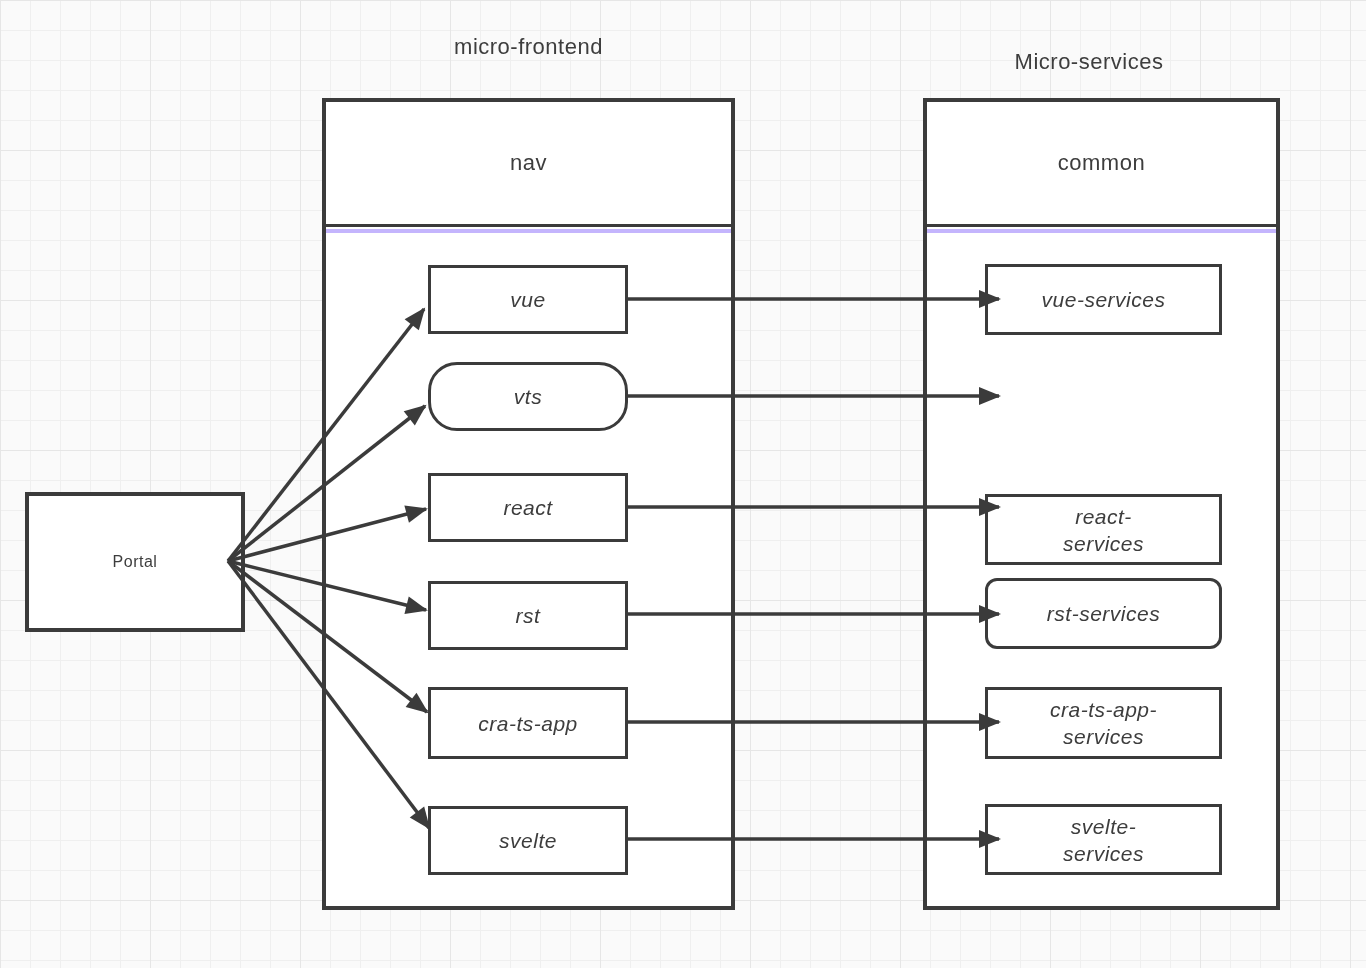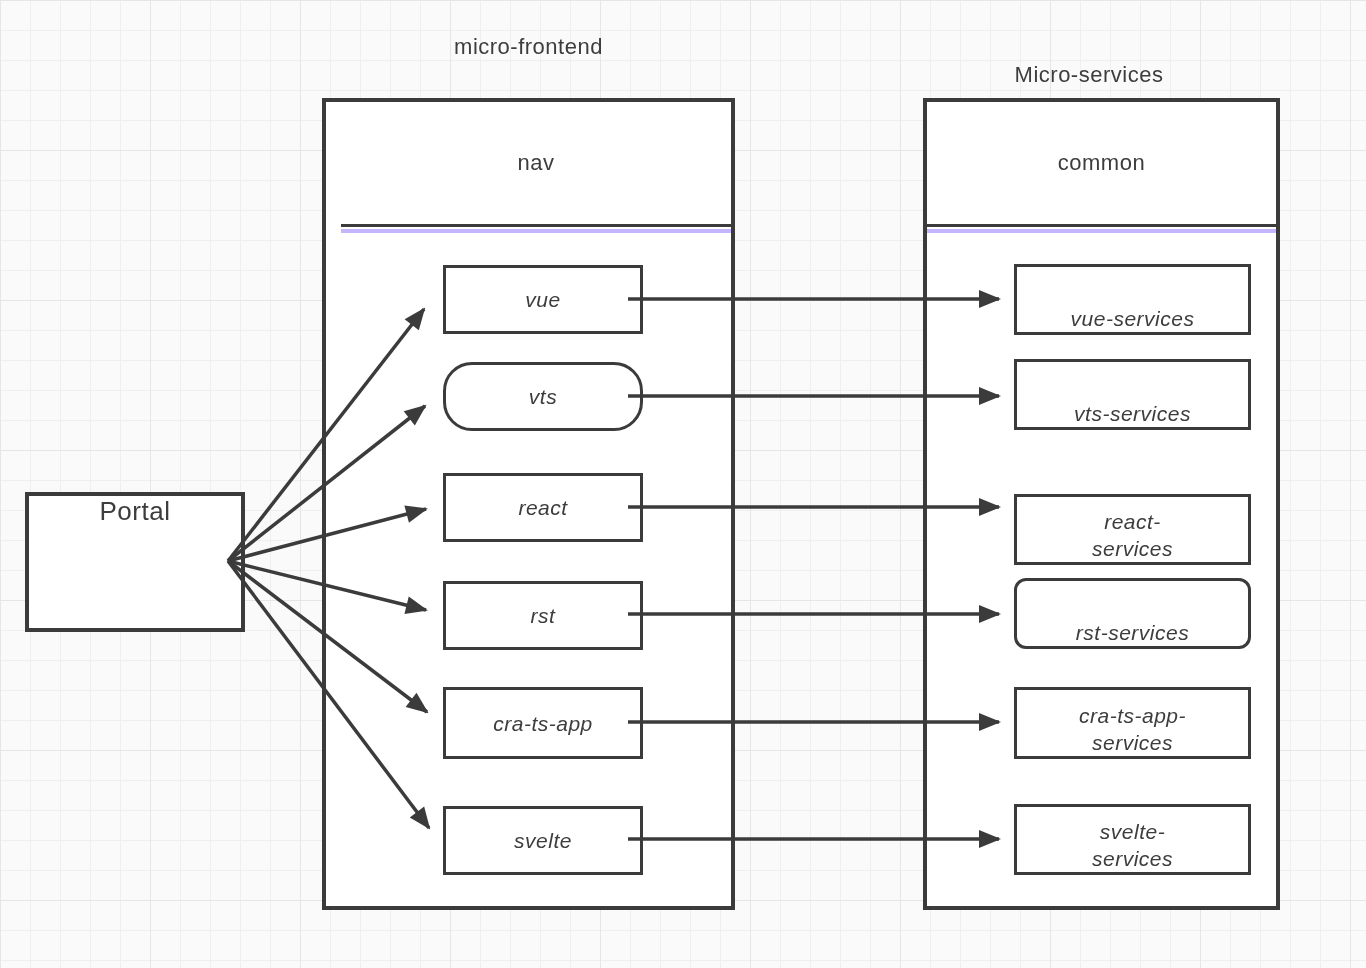--- a/index.html
+++ b/index.html
@@ -61,44 +61,44 @@
     line-height:27px;
     letter-spacing:0.5px;
     white-space:pre-line;
   }
   .portal{
     position:absolute;
     left:25px;top:492px;width:220px;height:140px;
     box-sizing:border-box;
     border:4px solid #3b3b3b;
     background:#ffffff;
-    display:flex;align-items:flex-start;justify-content:center;
-    font-size:26px;letter-spacing:0.5px;
+    display:flex;align-items:center;justify-content:center;
+    font-size:16px;letter-spacing:0.5px;
   }
   .fe-node{left:102px;width:200px;height:69px;}
-  .sv-node{left:87px;width:237px;height:71px;align-items:flex-end;}
+  .sv-node{left:58px;width:237px;height:71px;}
   svg.edges{
     position:absolute;left:0;top:0;
     pointer-events:none;
   }
   svg.edges line{stroke:#3b3b3b;stroke-width:3.5;}
 </style>
 </head>
 <body>
 
 <div class="canvas">
 
   <div class="group-title" style="left:322px;top:34px;width:413px;">micro-frontend</div>
-  <div class="group-title" style="left:905px;top:62px;width:368px;">Micro-services</div>
+  <div class="group-title" style="left:905px;top:49px;width:368px;">Micro-services</div>
 
   <div class="portal">
     <span>Portal</span>
   </div>
 
-  <div class="big-box" style="left:322px;top:98px;width:413px;height:812px;padding-left:15px;">
+  <div class="big-box" style="left:322px;top:98px;width:413px;height:812px;">
     <div class="group-header">
       <span>nav</span>
     </div>
     <div class="divider-gap"></div>
     <div class="group-body">
       <div class="node fe-node" style="top:32px;"><span>vue</span></div>
       <div class="node fe-node" style="top:129px;border-radius:29px;"><span>vts</span></div>
       <div class="node fe-node" style="top:240px;"><span>react</span></div>
       <div class="node fe-node" style="top:348px;"><span>rst</span></div>
       <div class="node fe-node" style="top:454px;height:72px;"><span>cra-ts-app</span></div>
@@ -106,21 +106,20 @@
     </div>
   </div>
 
   <div class="big-box" style="left:923px;top:98px;width:357px;height:812px;">
     <div class="group-header">
       <span>common</span>
     </div>
     <div class="divider-gap"></div>
     <div class="group-body">
       <div class="node sv-node" style="top:31px;"><span>vue-services</span></div>
-      <div class="node sv-node" style="top:126px;"><span>vts-services</span></div>
       <div class="node sv-node" style="top:240px;margin-top:21px;"><span>react-
 services</span></div>
       <div class="node sv-node" style="top:345px;border-radius:12px;"><span>rst-services</span></div>
       <div class="node sv-node" style="top:454px;height:72px;"><span>cra-ts-app-
 services</span></div>
       <div class="node sv-node" style="top:571px;"><span>svelte-
 services</span></div>
     </div>
   </div>
 

